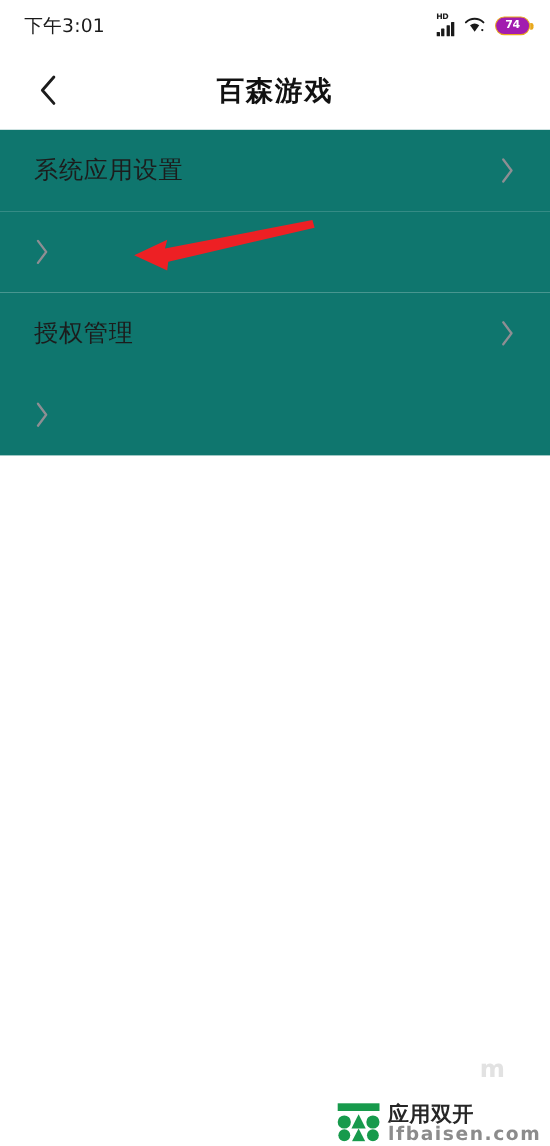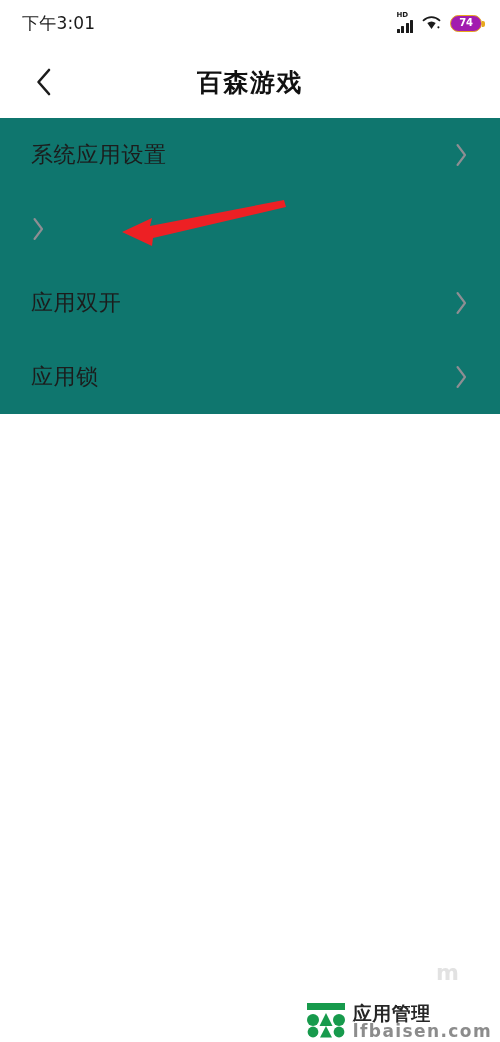--- a/index.html
+++ b/index.html
@@ -265,29 +265,28 @@
       </svg>
     </div>
 
     <div class="list-row">
       <svg class="row-chevron" viewBox="0 0 15 26">
         <path d="M3.5 3 L11 13 L3.5 23" stroke="#8e8e93" stroke-width="2.1" fill="none" stroke-linecap="round" stroke-linejoin="round"></path>
       </svg>
     </div>
 
     <div class="list-row">
-      <div class="row-label">应用双开</div>
+      <div class="row-label">授权管理</div>
       <svg class="row-chevron" viewBox="0 0 15 26">
         <path d="M3.5 3 L11 13 L3.5 23" stroke="#8e8e93" stroke-width="2.1" fill="none" stroke-linecap="round" stroke-linejoin="round"></path>
       </svg>
     </div>
 
 
     <div class="list-row">
-      <div class="row-label">应用锁</div>
       <svg class="row-chevron" viewBox="0 0 15 26">
         <path d="M3.5 3 L11 13 L3.5 23" stroke="#8e8e93" stroke-width="2.1" fill="none" stroke-linecap="round" stroke-linejoin="round"></path>
       </svg>
     </div>
 
   </div>
 
   <svg class="annotation-arrow" viewBox="0 0 185 52">
     <path d="M10 36 L40 22 L38 30 L172 4 L174 11 L41 42 L40 50 Z" fill="#ed2024"></path>
   </svg>
@@ -297,18 +296,18 @@
     <svg class="wm-logo" viewBox="0 0 42 36">
       <rect x="2" y="1" width="38" height="7" fill="#179a4c"></rect>
       <circle cx="8" cy="18" r="6" fill="#179a4c"></circle>
       <polygon points="21,11 27.5,24 14.5,24" fill="#179a4c"></polygon>
       <circle cx="34" cy="18" r="6" fill="#179a4c"></circle>
       <circle cx="8" cy="30" r="5.4" fill="#179a4c"></circle>
       <polygon points="21,24 27,35.5 15,35.5" fill="#179a4c"></polygon>
       <circle cx="34" cy="30" r="5.4" fill="#179a4c"></circle>
     </svg>
     <div class="wm-text">
-      <div class="wm-cn">应用管理</div>
+      <div class="wm-cn">应用双开</div>
       <div class="wm-url">lfbaisen.com</div>
     </div>
   </div>
 
 </div>
 
 </body></html>

